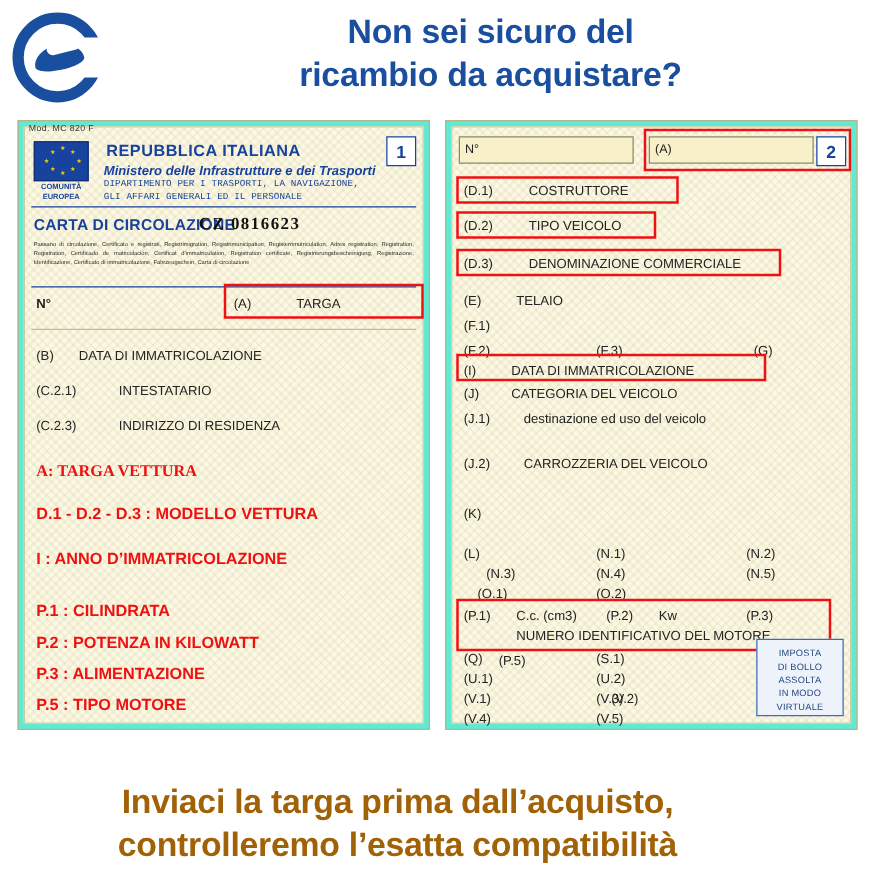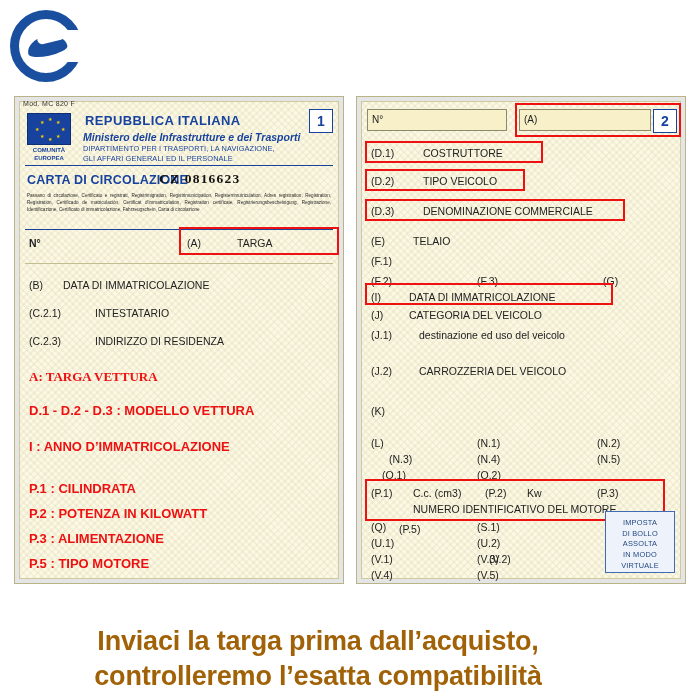--- a/index.html
+++ b/index.html
@@ -58,21 +58,21 @@
     color:#a16207;
     font-weight:bold;
     font-size:27px;
     line-height:1.3;
     letter-spacing:-0.2px;
   }
 
   
   .card {
     position:absolute;
-    background:#e5e5e5;
+    background:#5eead4;
     border:1px solid #b9b487;
     overflow:hidden;
   }
   #card-left { left:14px; top:96px; width:330px; height:488px; }
   #card-right { left:356px; top:96px; width:330px; height:488px; }
 
   .paper {
     position:absolute; left:4px; top:4px; right:4px; bottom:4px;
     background:
       repeating-linear-gradient(45deg, rgba(190,185,140,0.13) 0 2px, rgba(255,255,255,0) 2px 5px),
@@ -105,21 +105,21 @@
   .rep-title {
     position:absolute; left:70px; top:16px; width:200px;
     color:#17429e; font-weight:bold; font-size:13px; letter-spacing:0.4px;
   }
   .min-1 {
     position:absolute; left:68px; top:34px; width:220px;
     color:#17429e; font-style:italic; font-size:10.5px; font-weight:bold;
   }
   .min-2 {
     position:absolute; left:68px; top:47px; width:232px;
-    color:#17429e; font-size:7.4px; line-height:1.35; letter-spacing:0.1px;
+    color:#17429e; font-size:7.4px; line-height:1.35; letter-spacing:0.1px;font-family:Liberation Mono, monospace;
   }
   .badge-num {
     position:absolute; right:10px; top:12px; width:24px; height:24px;
     border:1px solid #17429e; color:#17429e; font-weight:bold;
     font-size:14px; text-align:center; line-height:23px; background:#fff;
   }
   .hrule {
     position:absolute; left:10px; right:10px; height:1px; background:#17429e;
   }
   .carta-title {
@@ -179,20 +179,24 @@
 </style>
 </head>
 <body>
 
 <div id="header">
   <div id="logo">
     <div class="ring"></div>
     <div class="notch"></div>
     <div class="swoosh"></div>
     <div class="swoosh2"></div>
+  </div>
+  <div id="headline">
+    <div>Non sei sicuro del</div>
+    <div>ricambio da acquistare?</div>
   </div>
 </div>
 
 <div class="card" id="card-left">
   <div class="paper"></div>
 
   <div class="modcode">Mod. MC 820 F</div>
 
   <div class="eu-flag">
     <div class="stars">

